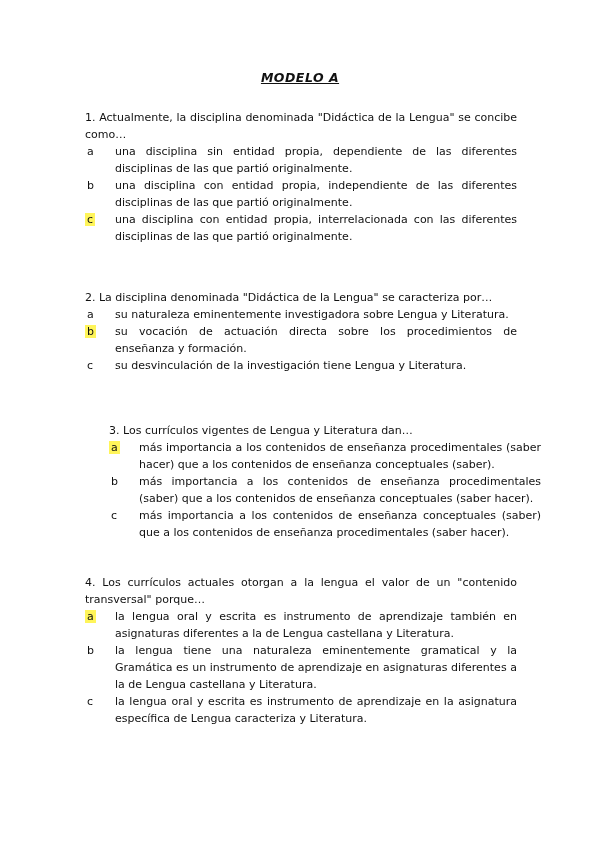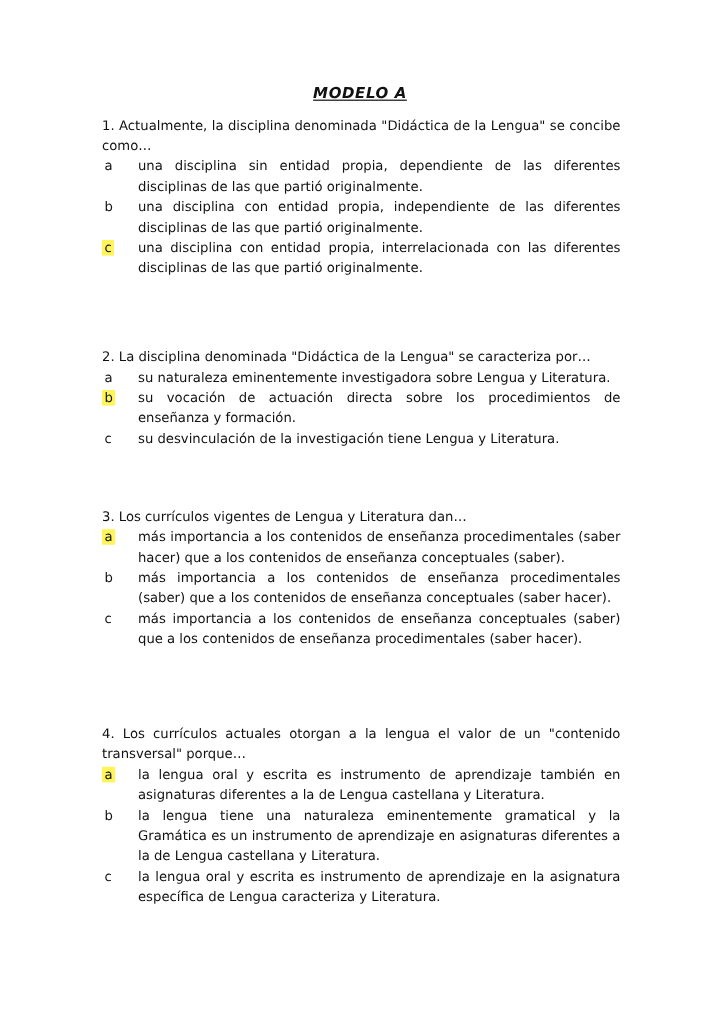--- a/index.html
+++ b/index.html
@@ -13,24 +13,24 @@
     font-weight: bold; font-style: italic; text-decoration: underline;
     font-size: 12.5px; letter-spacing: 0.5px;
   }
   .question { position: absolute; left: 85px; width: 432px; font-size: 11px; line-height: 17px; }
   .q-stem { text-align: justify; margin: 0; }
   .option { display: flex; margin: 0; }
   .opt-letter { width: 30px; flex: 0 0 30px; }
   .opt-letter span { padding: 0 2px; }
   .opt-letter.correct span { background: #fff55a; }
   .opt-text { flex: 1; text-align: justify; }
-  #q1 { top: 96px; }
+  #q1 { top: 109px; }
   #q2 { top: 289px; }
-  #q3 { top: 422px; }
-  #q4 { top: 603px; }
+  #q3 { top: 422px; margin-left: 24px; }
+  #q4 { top: 574px; }
 </style>
 </head>
 <body>
 
 <div class="page">
   <div class="title">MODELO A</div>
 
   <div class="question" id="q1">
     <p class="q-stem">1. Actualmente, la disciplina denominada "Didáctica de la Lengua" se concibe como…</p>
     <div class="option">

